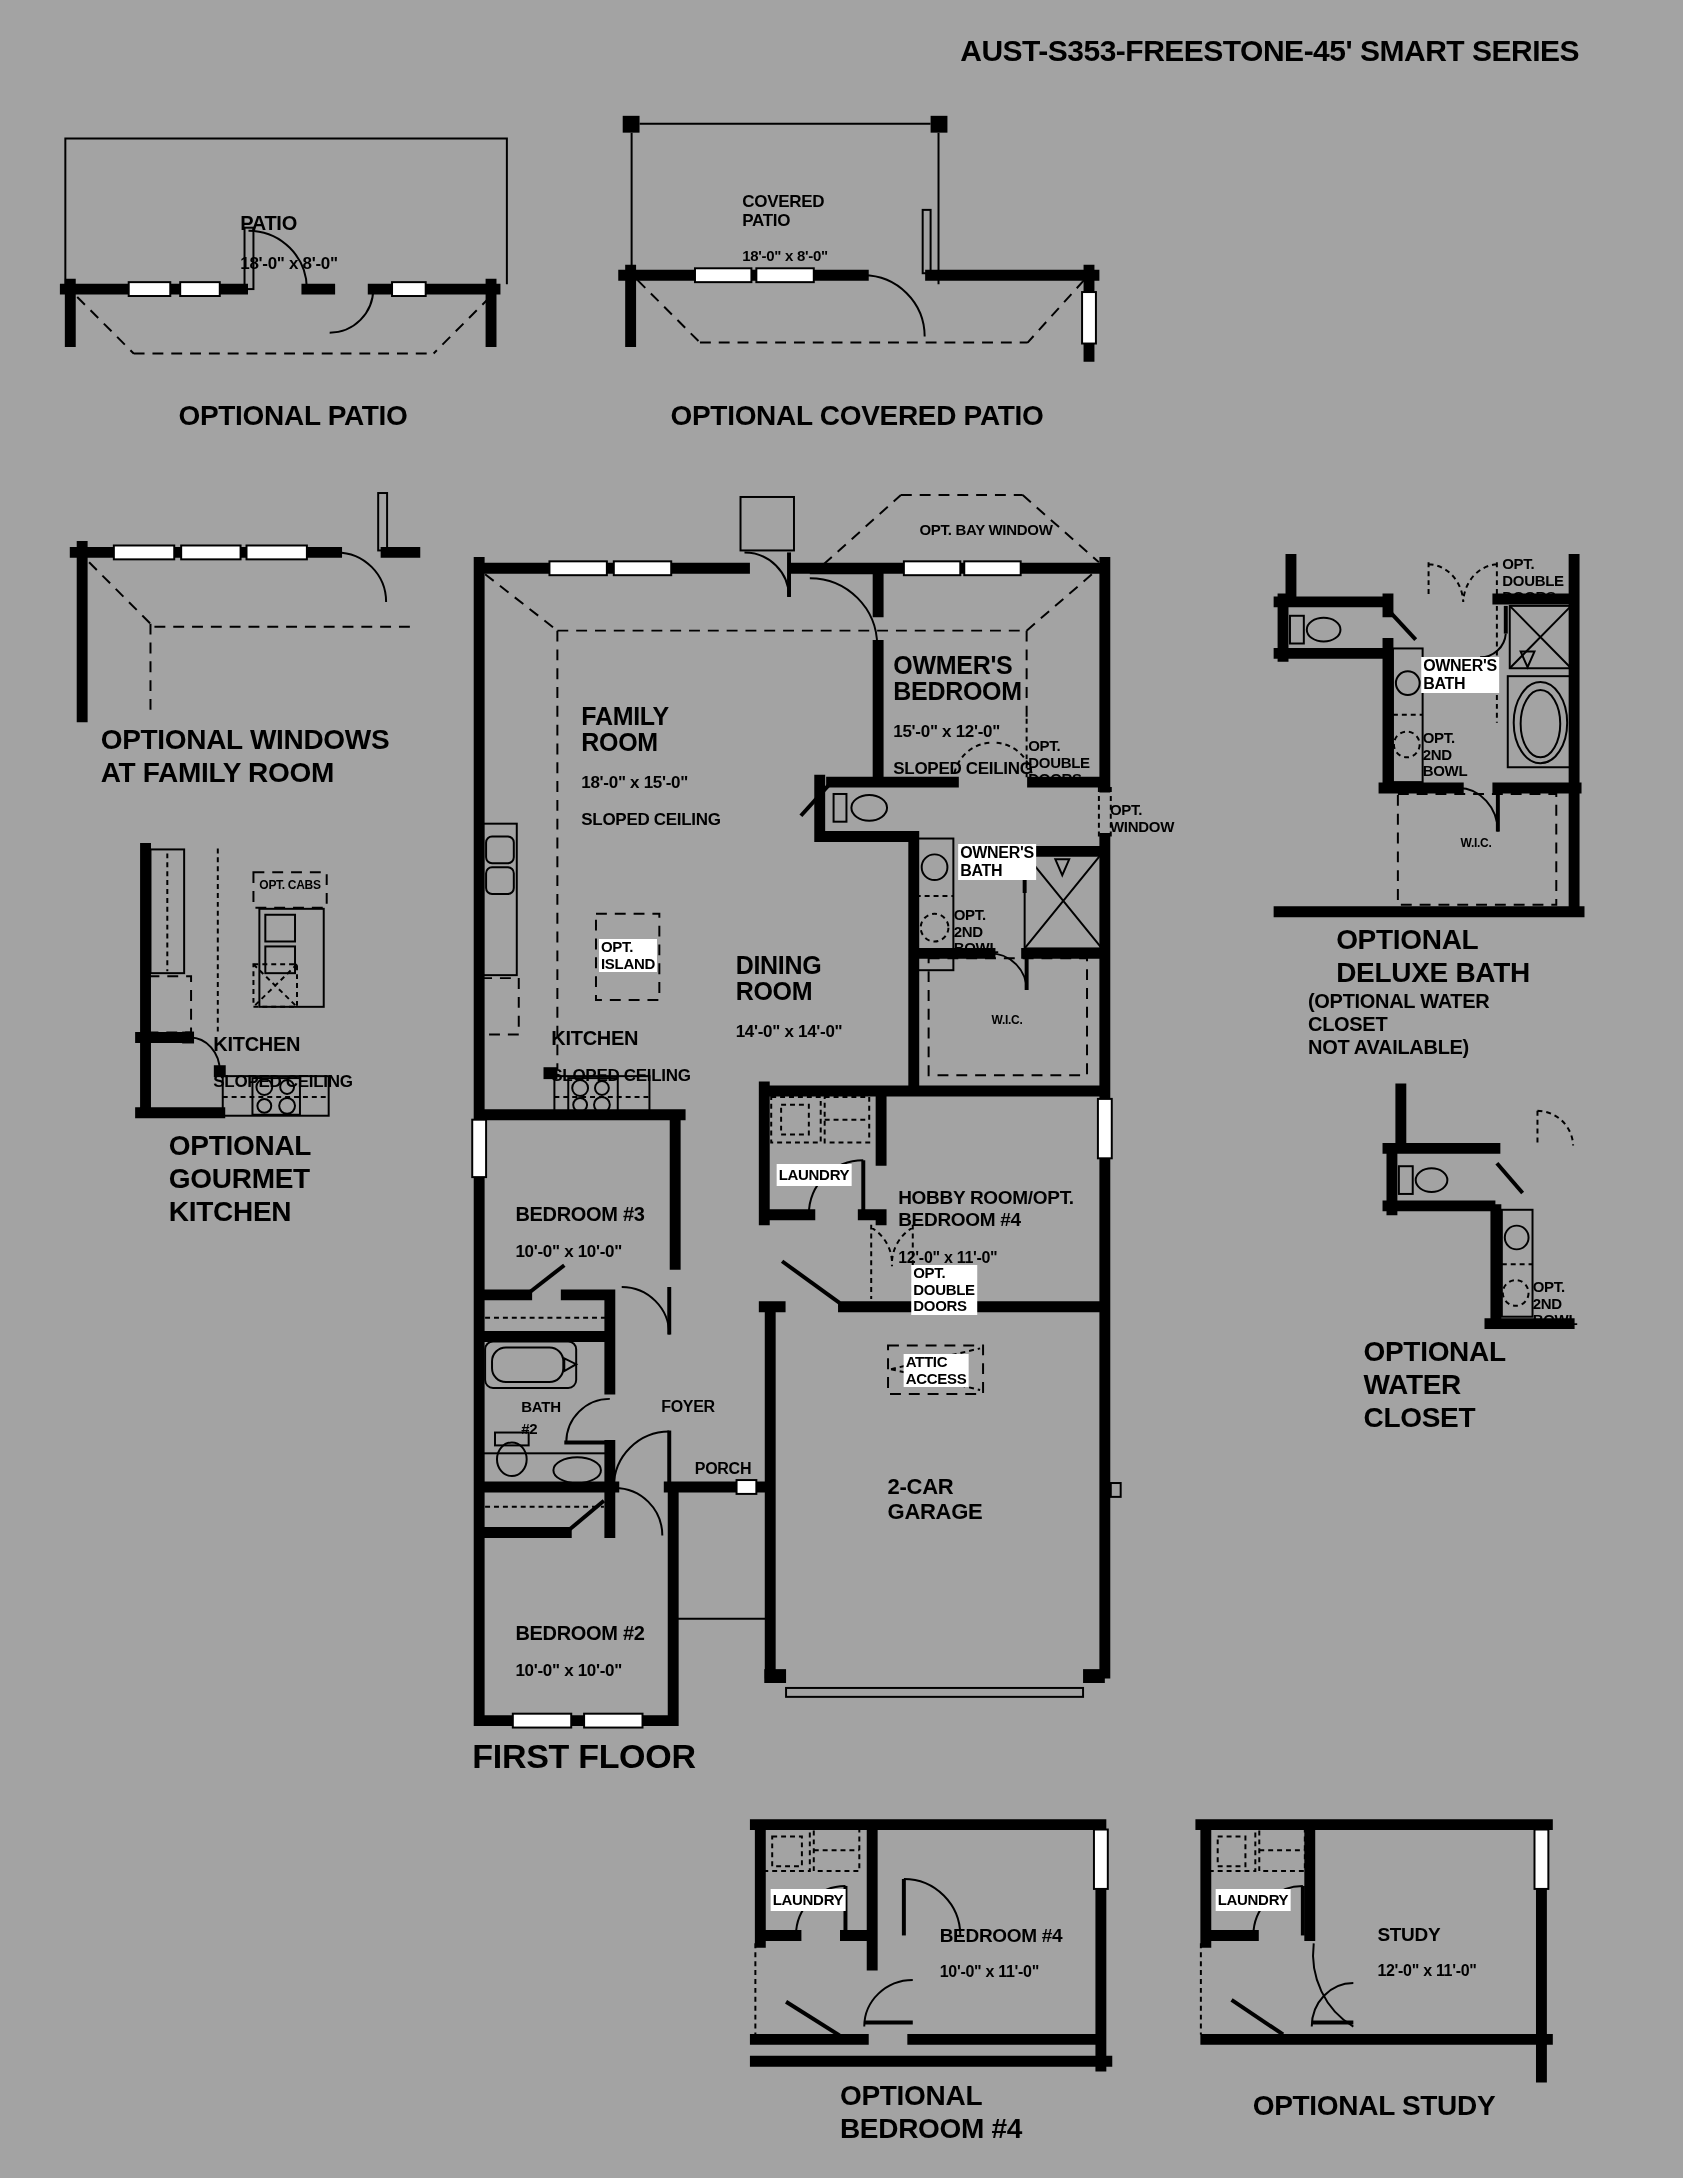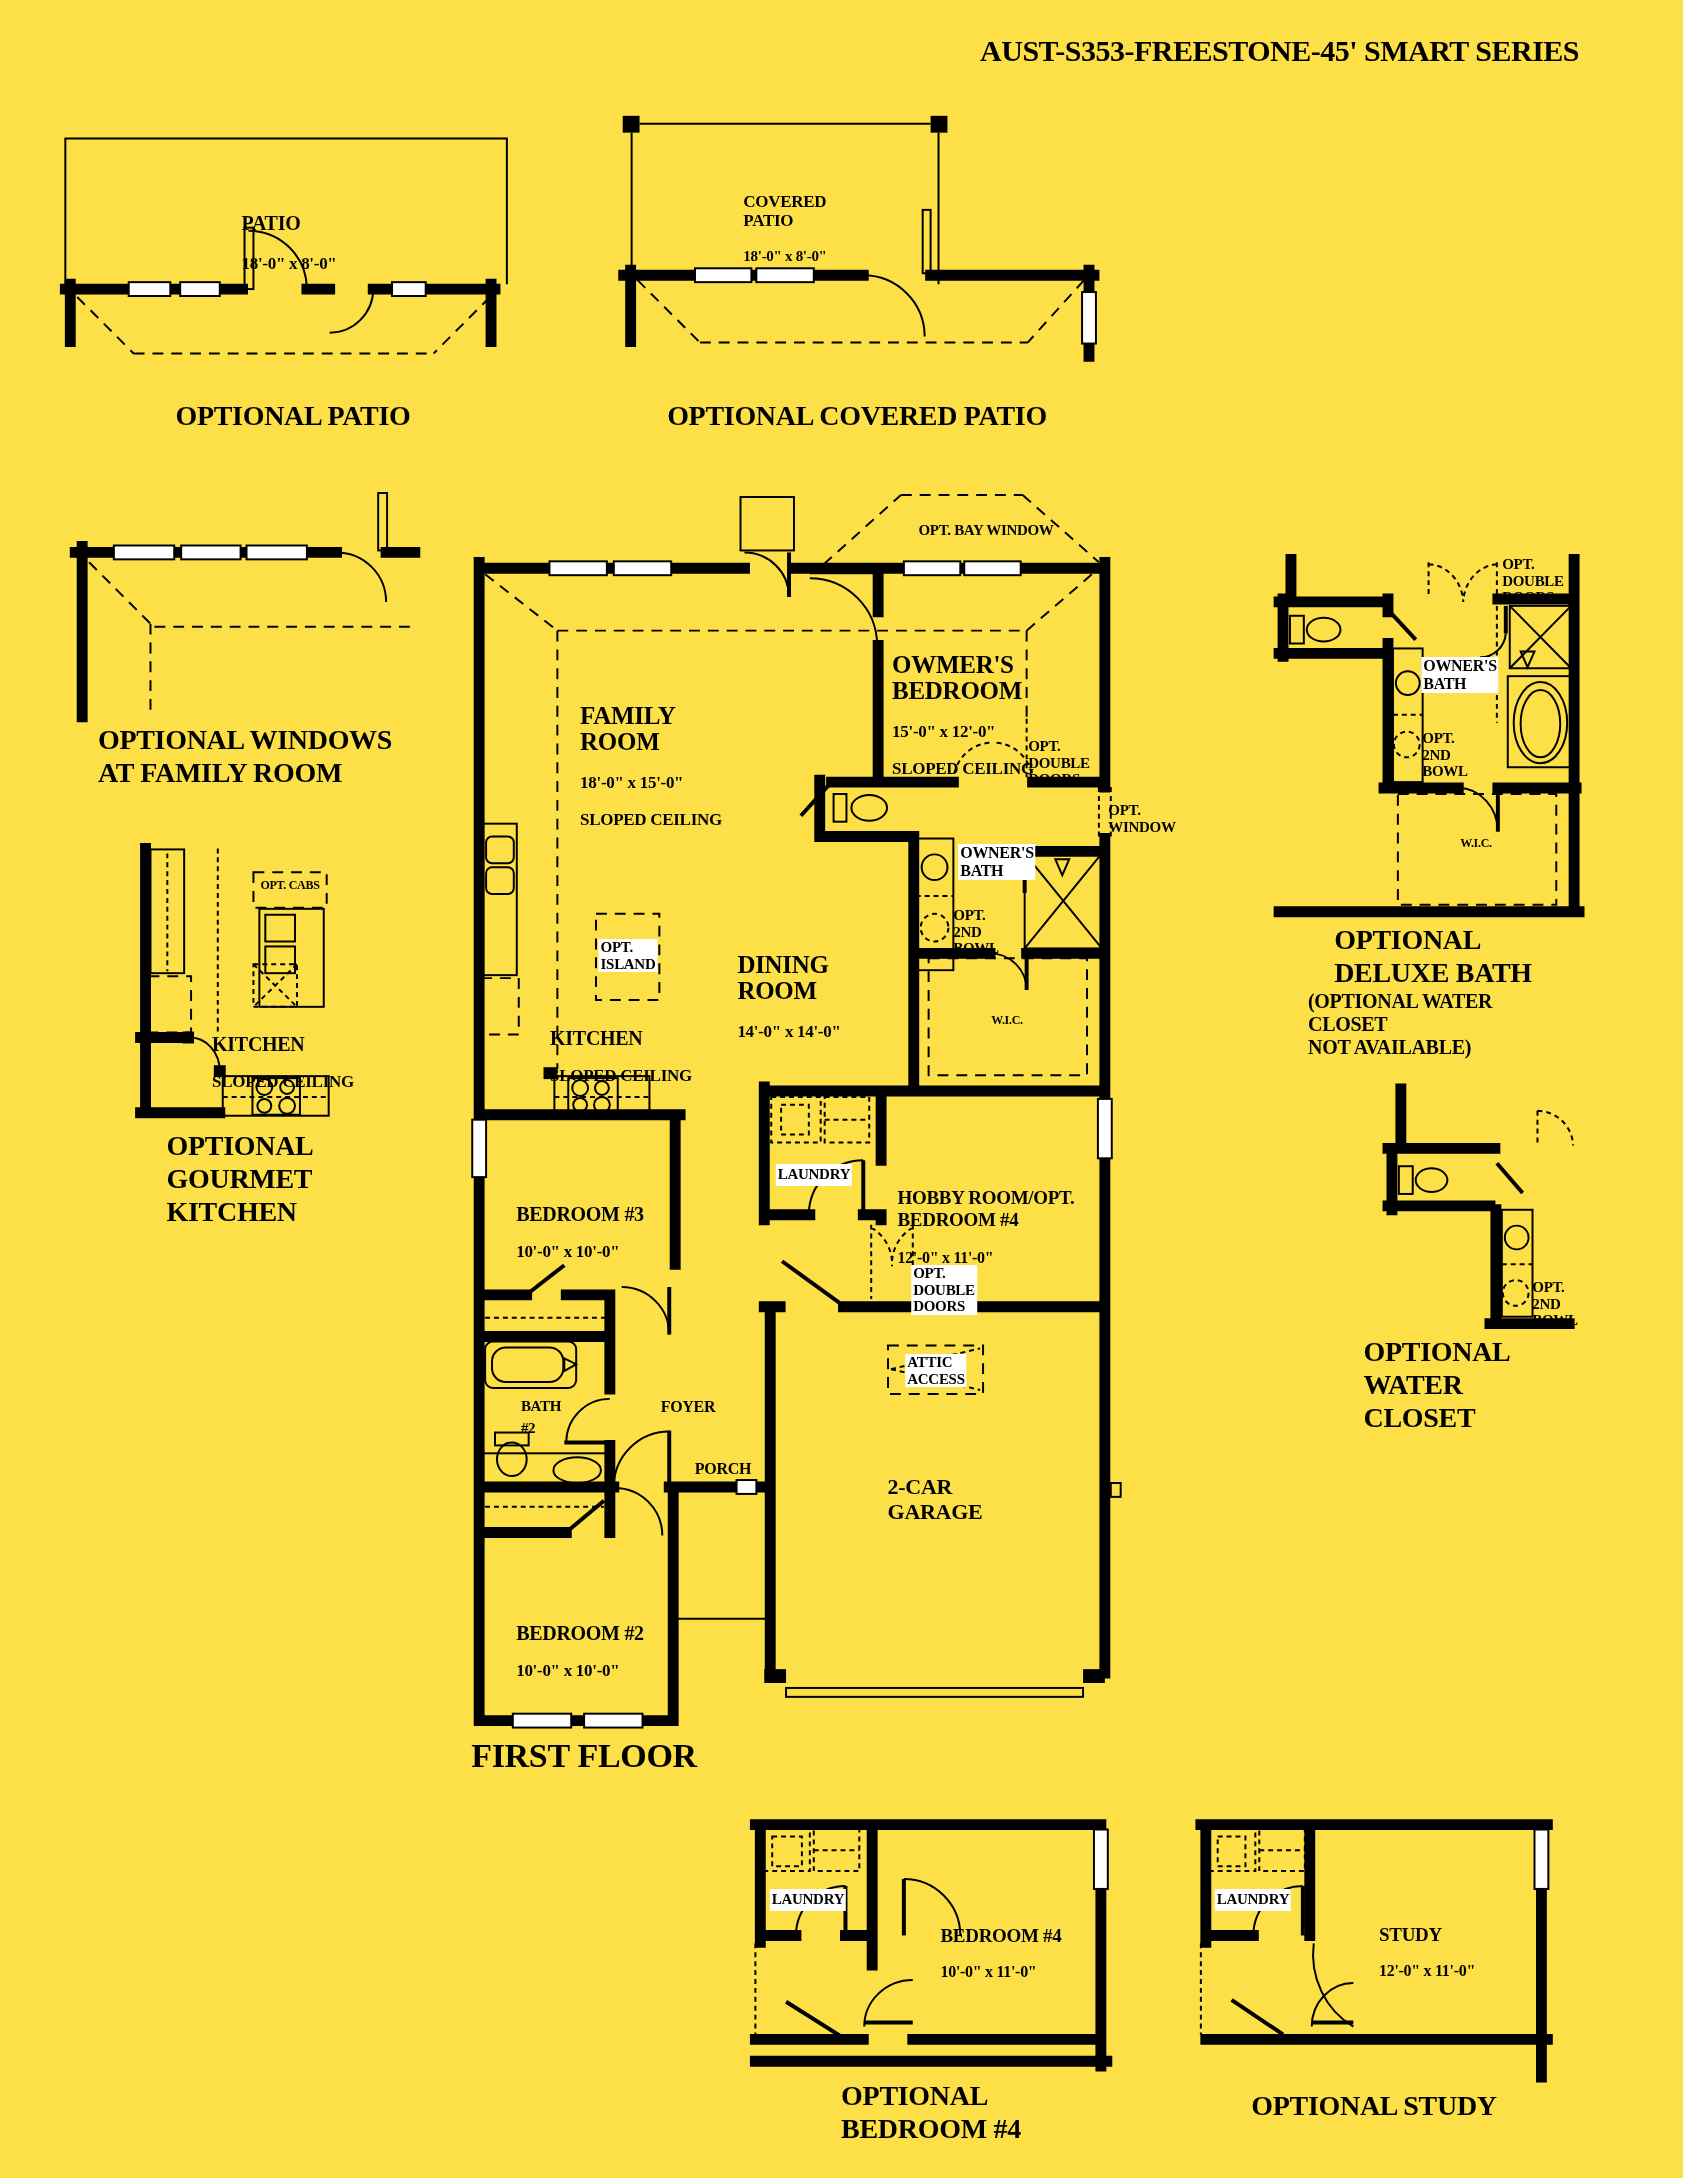--- a/index.html
+++ b/index.html
@@ -1,17 +1,17 @@
 <!DOCTYPE html>
 <html><head>
 <meta charset="utf-8">
 <style>
   html,body{margin:0;padding:0;background:#fff;}
-  #page{position:relative;width:1683px;height:2178px;background:#fde047;overflow:hidden;
-        font-family:Liberation Serif, serif;color:#000;}
+  #page{position:relative;width:1683px;height:2178px;background:#a3a3a3;overflow:hidden;
+        font-family:Liberation Sans, sans-serif;color:#000;}
   #plan-svg{position:absolute;left:0;top:0;width:1683px;height:2178px;}
   .w{fill:none;stroke:#000;stroke-width:11;stroke-linecap:square;}
   .t{fill:none;stroke:#000;stroke-width:2;}
   .t3{fill:none;stroke:#000;stroke-width:4;}
   .d{fill:none;stroke:#000;stroke-width:2;stroke-dasharray:11 8;}
   .d2{fill:none;stroke:#000;stroke-width:2;stroke-dasharray:5 4;}
   .win{fill:#fff;stroke:#000;stroke-width:2;}
   .blk{fill:#000;stroke:none;}
   .lbl{position:absolute;transform:translateX(-50%);text-align:left;white-space:pre-line;
        font-weight:bold;line-height:1.12;letter-spacing:-0.3px;}

